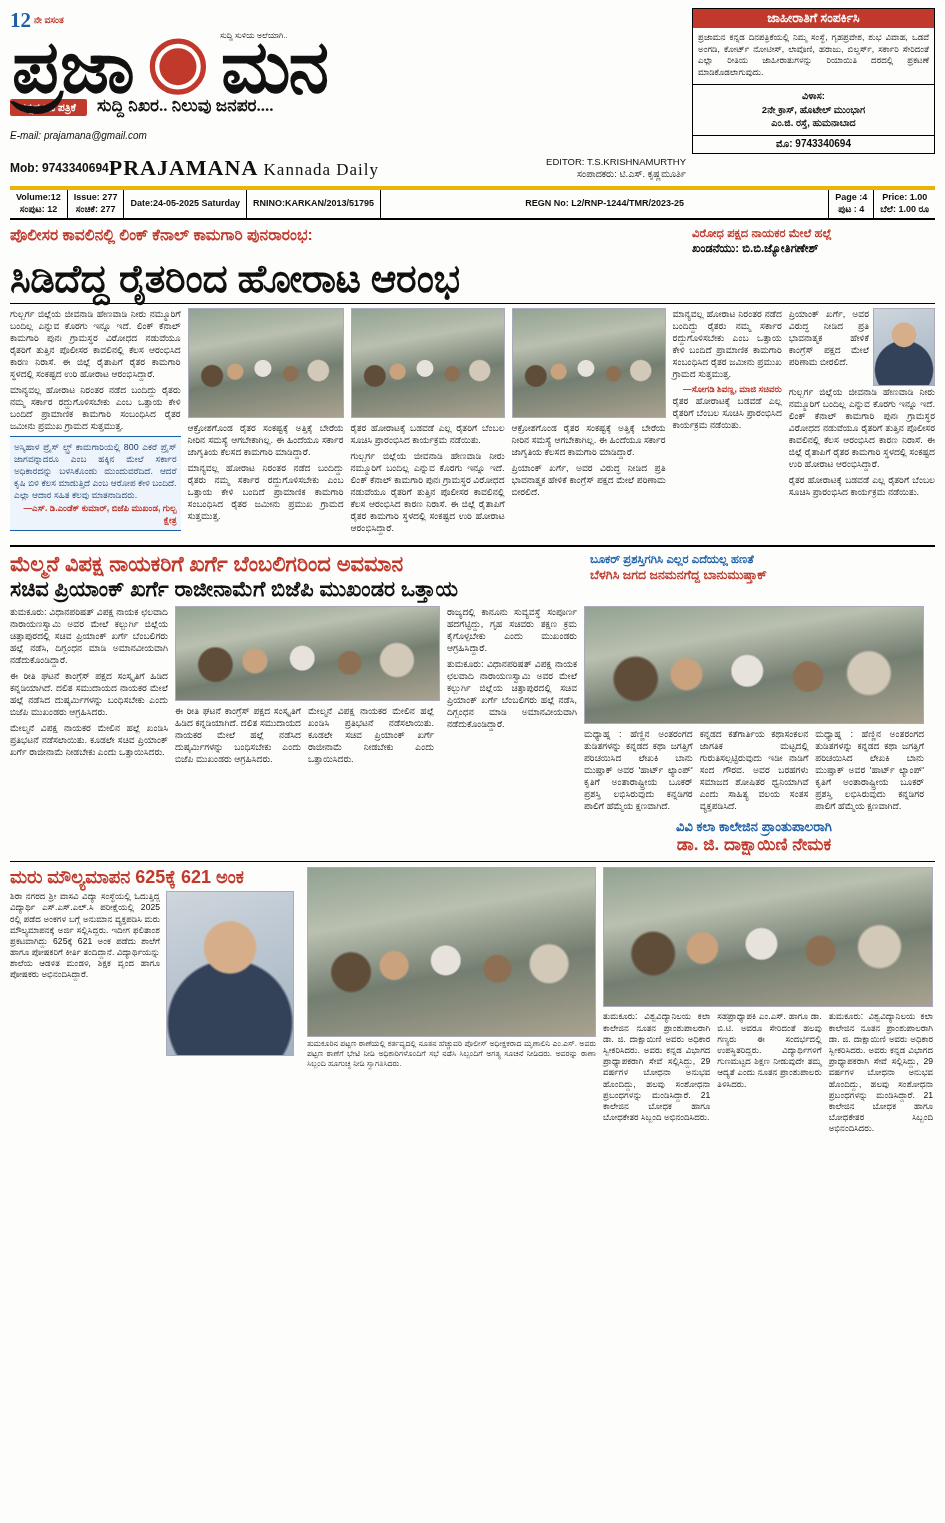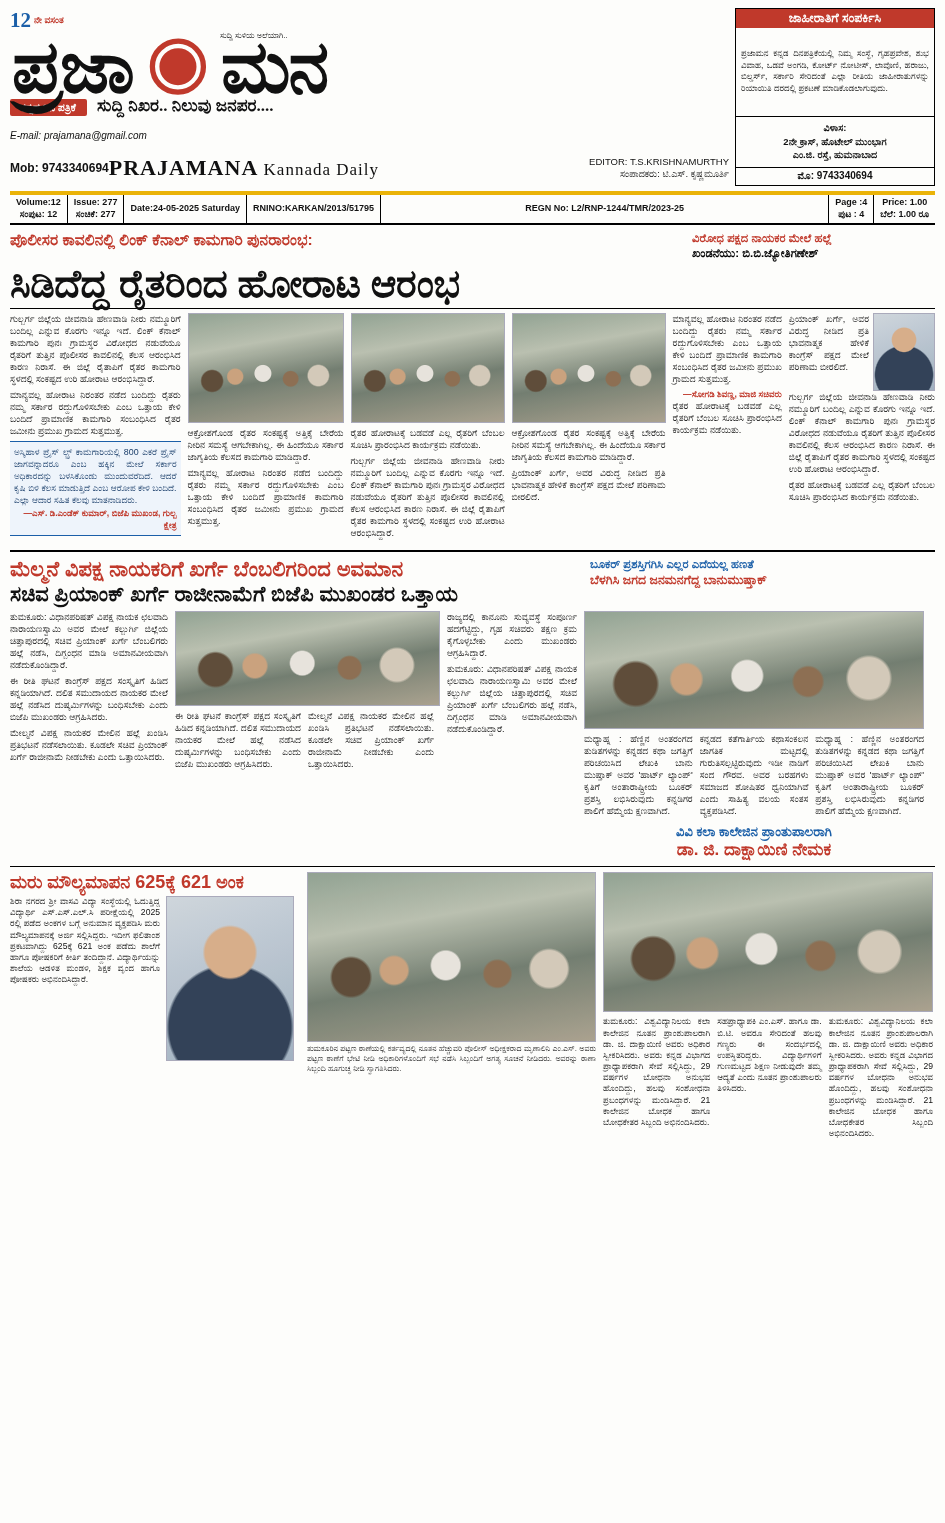--- a/index.html
+++ b/index.html
@@ -28,23 +28,23 @@
   .mast-kan { font-size:10.5px; color:#fff; background:#c0392b; padding:2px 11px; border-radius:2px; font-weight:bold; }
   .mast-tag { font-family:"Liberation Serif", serif; font-size:17px; font-weight:bold; }
   .mast-line2 { display:flex; align-items:center; justify-content:space-between; margin-top:14px; }
   .email { font-size:10px; font-style:italic; }
   .mob { font-size:12px; font-weight:bold; }
   .praja-en { font-family:"Liberation Serif", serif; font-size:22px; font-weight:bold; letter-spacing:1px; }
   .praja-en small { font-weight:normal; font-size:17px; }
   .editor { font-size:9.5px; line-height:1.25; text-align:right; flex:1; }
 
   
-  .ad-box { width: 200px; border:1px solid #000; }
+  .ad-box { width: 243px; border:1px solid #000; }
   .ad-head { background:#c0392b; color:#fff; text-align:center; font-size:12.5px; font-weight:bold; padding:2px 0; }
-  .ad-body { font-size:8.6px; line-height:1.35; padding:20px 5px; text-align:justify; }
+  .ad-body { font-size:8.6px; line-height:1.35; padding:4px 5px; text-align:justify; }
   .ad-foot { text-align:center; font-size:9.5px; line-height:1.4; padding:2px 4px 4px; font-weight:bold; }
   .ad-divider { border-top:1px solid #000; margin:2px 0; }
   .ad-phone { text-align:center; font-size:10px; font-weight:bold; padding-bottom:3px; }
 
   
   .infobar {
     display:flex; border-top:4px solid #eab308; border-bottom:2px solid #000;
     margin-top:5px; font-size:9px; font-weight:bold;
   }
   .infobar > div { padding:2px 6px; border-right:1px solid #000; text-align:center; line-height:1.3; }

